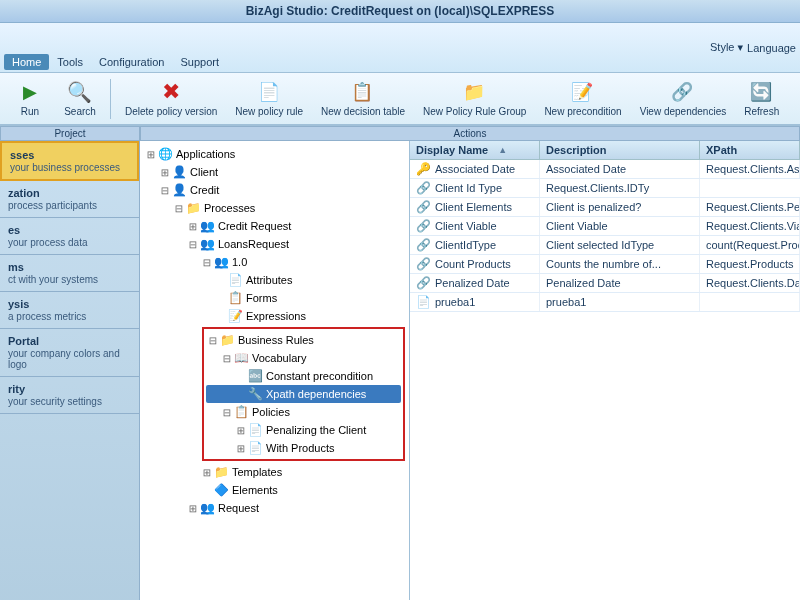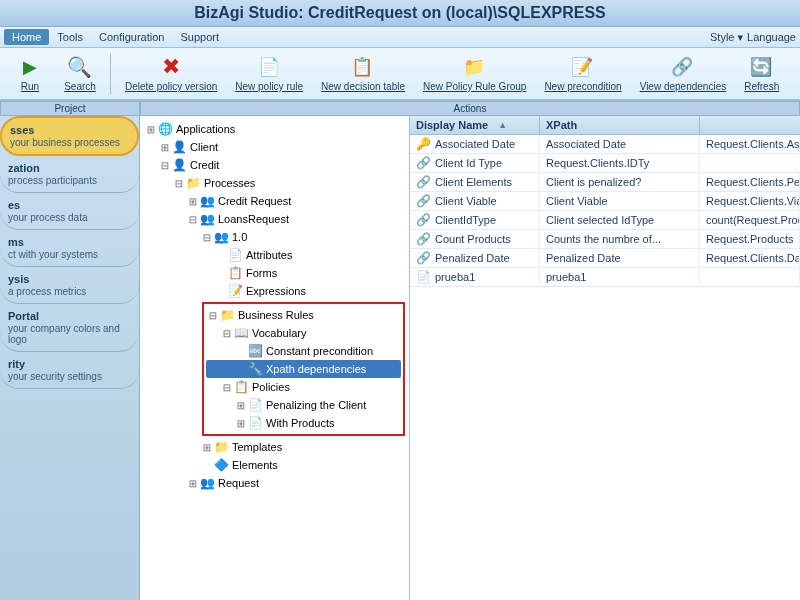--- a/index.html
+++ b/index.html
@@ -1,47 +1,47 @@
 <!DOCTYPE html>
 <html><head>
   <meta charset="utf-8">
   <style>
     * { margin: 0; padding: 0; box-sizing: border-box; }
     body { font-family: 'Segoe UI', Tahoma, Arial, sans-serif; font-size: 11px; background: #d4e8f7; width: 800px; height: 600px; overflow: hidden; }
 
     
-    .title-bar { background: linear-gradient(to bottom, #c8dff0, #a8c8e8); text-align: center; padding: 4px; font-size: 16px; color: #1a3a5c; font-weight: bold; border-bottom: 1px solid #8ab0d0; }
+    .title-bar { background: linear-gradient(to bottom, #c8dff0, #a8c8e8); text-align: center; padding: 4px; font-size: 12px; color: #1a3a5c; font-weight: bold; border-bottom: 1px solid #8ab0d0; }
 
     
     .menu-bar { background: linear-gradient(to bottom, #e8f4ff, #d0e8f8); display: flex; align-items: center; padding: 2px 4px; border-bottom: 1px solid #a0c0d8; }
-    .menu-item { padding: 2px 8px; cursor: pointer; color: #1a3a5c; border-radius: 2px; }
+    .menu-item { padding: 2px 8px; cursor: pointer; color: #1a3a5c; border-radius: 2px; margin-top: 29px; }
     .menu-item.active { background: #4a8ab8; color: white; }
     .menu-style { margin-left: auto; display: flex; align-items: center; gap: 4px; color: #1a3a5c; font-size: 11px; }
 
     
     .toolbar { background: linear-gradient(to bottom, #f0f8ff, #dceef8); padding: 4px 8px; display: flex; align-items: center; gap: 6px; border-bottom: 2px solid #a0c0d8; }
     .toolbar-btn { display: flex; flex-direction: column; align-items: center; padding: 3px 6px; cursor: pointer; border-radius: 3px; min-width: 44px; color: #1a3a5c; font-size: 10px; gap: 2px; }
     .toolbar-sep { width: 1px; height: 40px; background: #a0c0d8; margin: 0 2px; }
     .toolbar-icon { width: 28px; height: 24px; display: flex; align-items: center; justify-content: center; font-size: 18px; }
     .icon-run { color: #2a8a2a; }
     .icon-delete { color: #cc2222; font-size: 22px; }
-    .toolbar-label { font-size: 10px; color: #1a3a5c; white-space: nowrap; text-decoration: underline; }
+    .toolbar-label { font-size: 10px; color: #1a3a5c; white-space: nowrap; }
 
     
     .section-labels { display: flex; border-radius: 7px; }
     .section-label { background: #b8d0e8; border: 1px solid #90b0cc; padding: 1px 8px; font-size: 10px; color: #1a3a5c; text-align: center; }
     .section-label.project { flex: 0 0 140px; }
     .section-label.actions { flex: 1; }
 
     
     .main-content { display: flex; height: calc(600px - 90px); }
 
     
     .sidebar { width: 140px; background: linear-gradient(to bottom, #c8dff0, #b0ccdf); border-right: 1px solid #90b0cc; display: flex; flex-direction: column; }
-    .sidebar-item { padding: 6px 8px; border-bottom: 1px solid #90b0cc; cursor: pointer; border-radius: 20px; }
+    .sidebar-item { padding: 6px 8px; border-bottom: 1px solid #90b0cc; cursor: pointer; }
     .sidebar-item.active { background: #f0d060; border: 2px solid #e0a020; }
     .sidebar-item-title { font-weight: bold; font-size: 11px; color: #1a3a5c; }
     .sidebar-item-sub { font-size: 10px; color: #3a5a7c; margin-top: 1px; }
 
     
     .tree-panel { width: 270px; background: white; border-right: 1px solid #a0c0d8; overflow-y: auto; }
     .tree-node { display: flex; align-items: center; padding: 1px 0; cursor: pointer; white-space: nowrap; }
     .tree-node.selected { background: #3a7abf; color: white; }
     .tree-toggle { width: 14px; text-align: center; font-size: 10px; color: #666; flex-shrink: 0; }
     .tree-icon { width: 16px; height: 16px; display: flex; align-items: center; justify-content: center; font-size: 12px; flex-shrink: 0; }
@@ -285,20 +285,23 @@
   </div>
 
   <div class="right-panel">
 
     <div class="grid-header">
       <div class="grid-header-cell">
         <span>Display Name</span>
         <span class="sort-arrow">▲</span>
       </div>
       <div class="grid-header-cell">
+        <span>Description</span>
+      </div>
+      <div class="grid-header-cell">
         <span>XPath</span>
       </div>
     </div>
 
     <div class="grid-row">
       <div class="grid-cell">
         <span class="cell-icon key">🔑</span>
         <span>Associated Date</span>
       </div>
       <div class="grid-cell">Associated Date</div>

